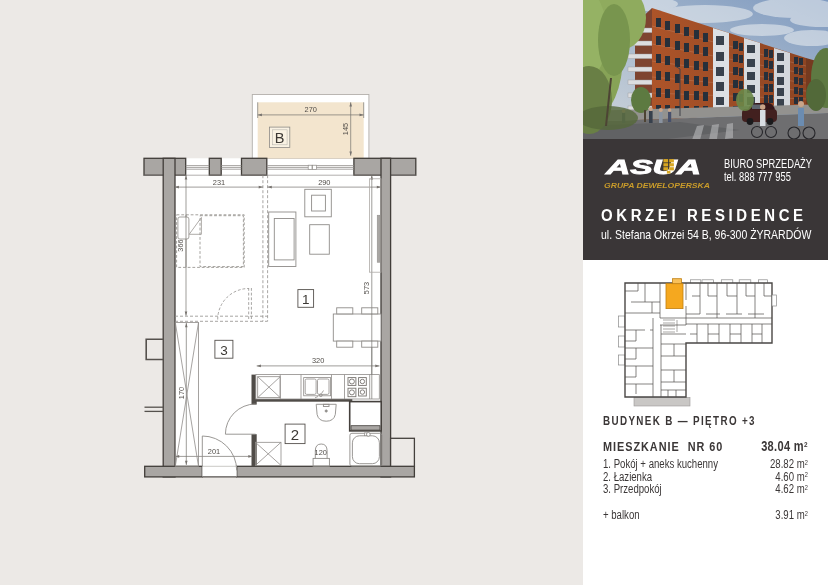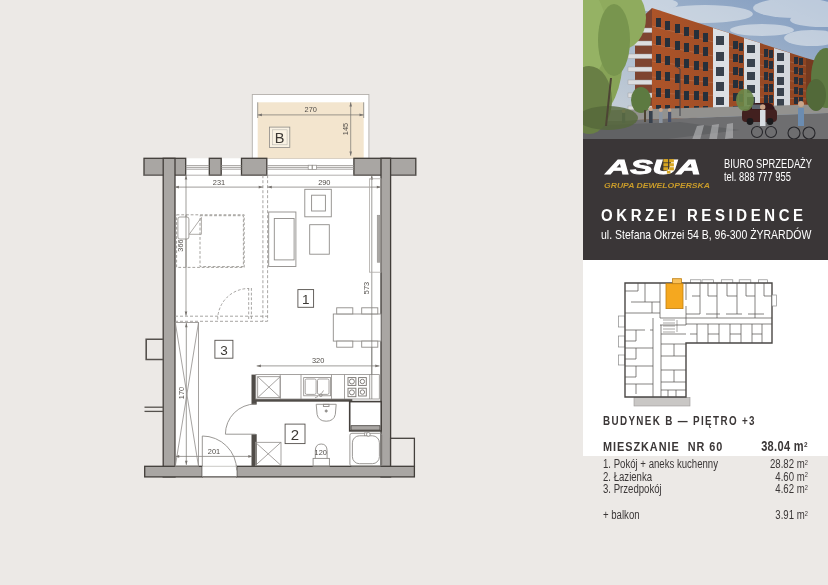--- a/index.html
+++ b/index.html
@@ -285,21 +285,21 @@
     <rect x="285.1" y="424.1" width="19.9" height="19.5" fill="#ffffff" stroke="#55514d" stroke-width="0.9"></rect>
     <text x="295" y="439.5" font-size="15" fill="#3c3935" text-anchor="middle">2</text>
   </g>
 
   <g stroke="#76726e" stroke-width="0.7" fill="none">
     <line x1="371.8" y1="307.8" x2="371.8" y2="398.9"></line>
     <line x1="186" y1="214.8" x2="186" y2="267.4"></line>
   </g>
 </svg>
 
-<div class="abs" style="left:583px;top:0;width:245px;height:456px;background:#ffffff">
+<div class="abs" style="left:583px;top:0;width:245px;height:585px;background:#ffffff">
 
   <svg class="abs" style="left:0;top:0" width="245" height="140" viewBox="583 0 245 140">
     <defs>
       <linearGradient id="sky" x1="1" y1="0" x2="0.2" y2="1">
         <stop offset="0" stop-color="#7f9ac0"></stop>
         <stop offset="0.5" stop-color="#a5b7cc"></stop>
         <stop offset="1" stop-color="#ccd3da"></stop>
       </linearGradient>
       <linearGradient id="brick" x1="0" y1="0" x2="1" y2="0">
         <stop offset="0" stop-color="#ad5429"></stop>

